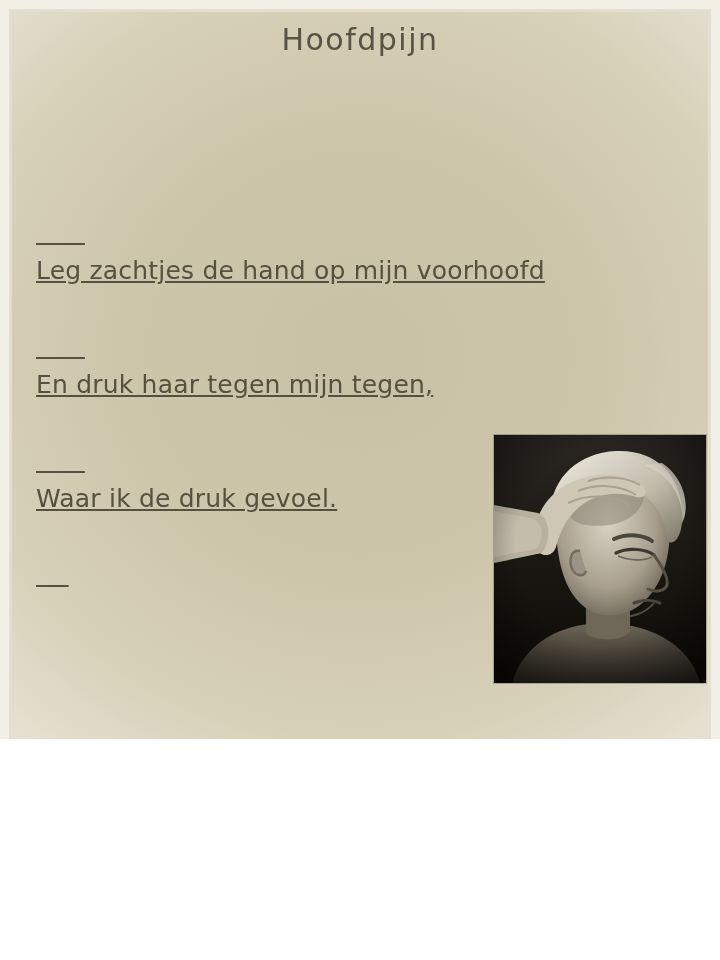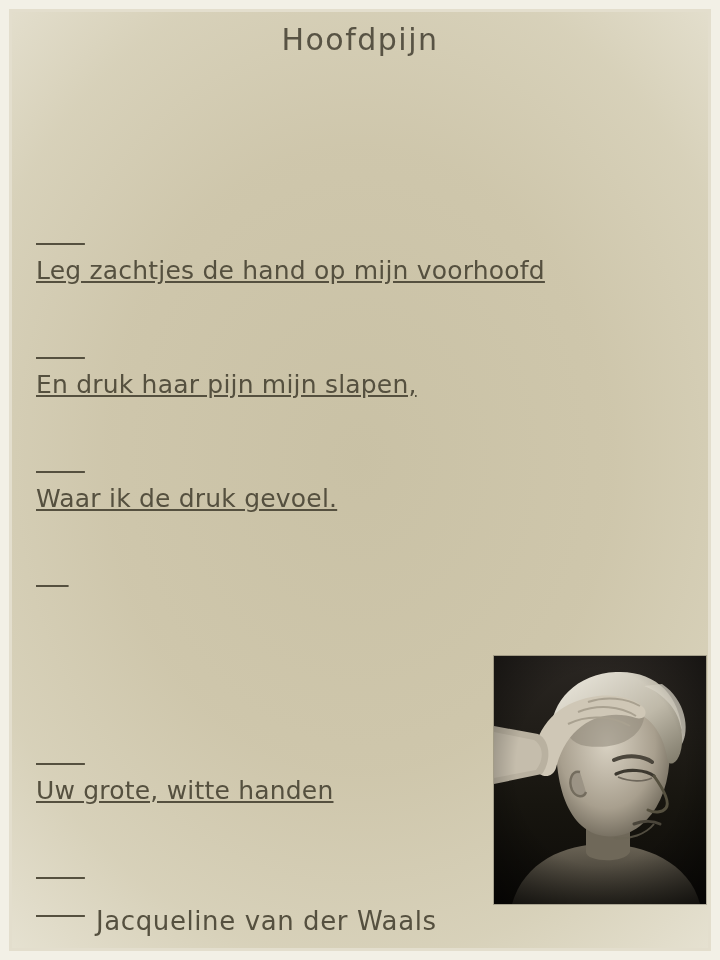--- a/index.html
+++ b/index.html
@@ -10,21 +10,21 @@
   body {
     width: 720px;
     height: 960px;
     overflow: hidden;
     font-family: "Liberation Sans", sans-serif;
   }
 
   #page {
     position: relative;
     width: 720px;
-    height: 960px;
+    height: 739px;
     box-sizing: border-box;
     background: #cdc5a8;
     
     background-image:
       radial-gradient(ellipse 78% 72% at 50% 48%, rgba(201,193,165,0.95) 0%, rgba(207,199,173,0.7) 45%, rgba(224,219,200,0.55) 72%, rgba(238,235,223,0.85) 100%);
     overflow: hidden;
   }
 
   
   #frame-border {
@@ -112,21 +112,21 @@
 <div id="page">
 
   <div id="frame-border"></div>
   <div id="frame-border-inner"></div>
 
   <div id="poem-title">Hoofdpijn</div>
 
   <div id="poem-body">
     <div class="stanza">
       <div class="line">Leg zachtjes de hand op mijn voorhoofd</div>
-      <div class="line">En druk haar pijn mijn slapen,</div>
+      <div class="line">En druk haar tegen mijn tegen,</div>
       <div class="line">Waar ik de druk gevoel.</div>
     </div>
     <div class="stanza">
       <div class="line">Uw grote, witte handen</div>
       
       
       
     </div>
     
     

